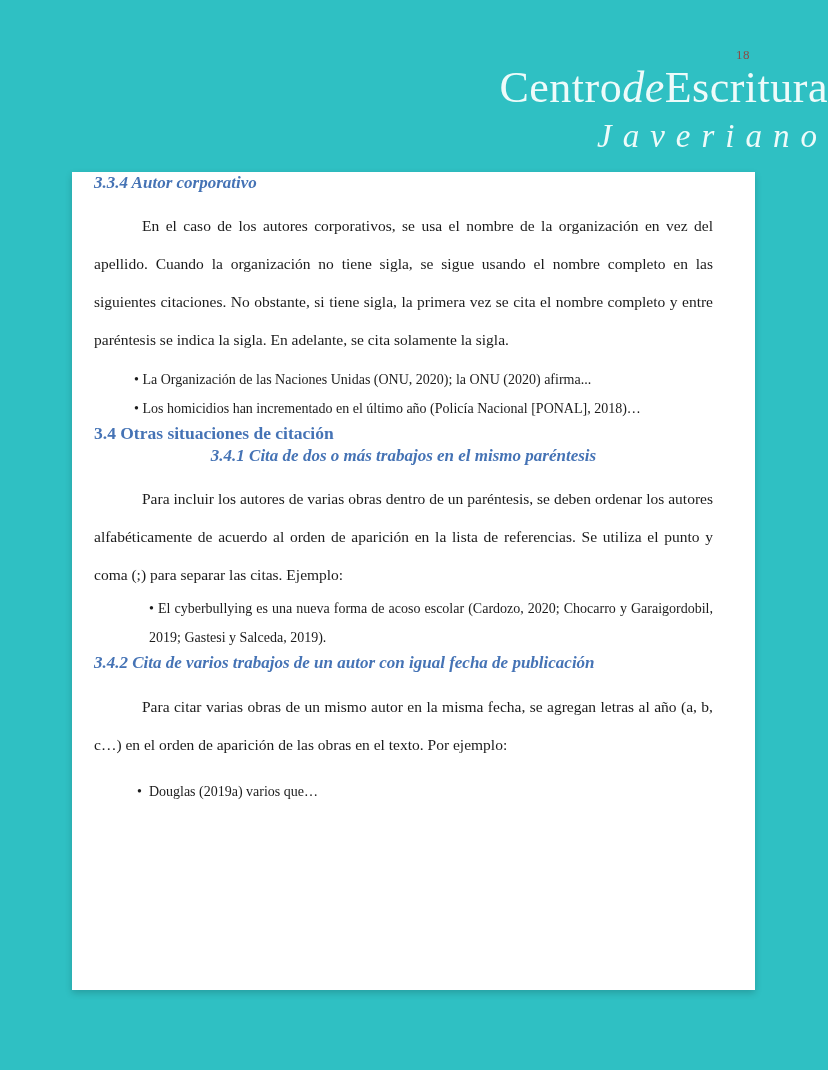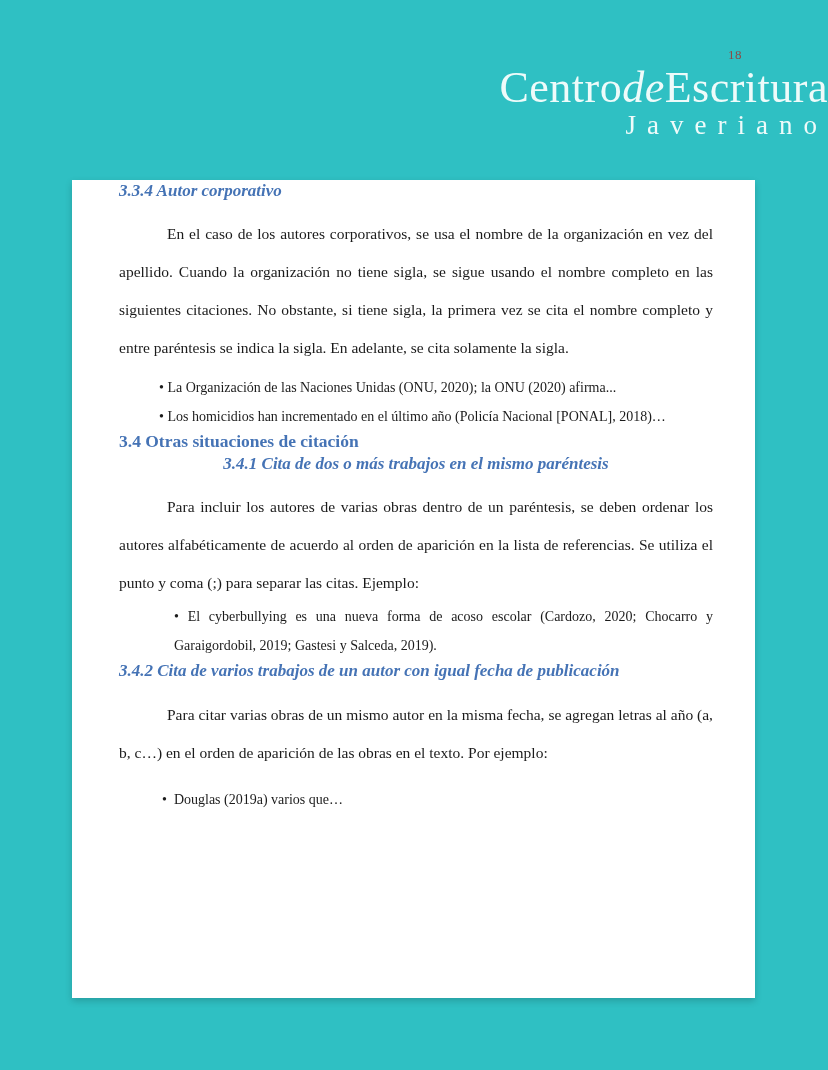--- a/index.html
+++ b/index.html
@@ -13,21 +13,21 @@
   .canvas {
     position: relative;
     width: 828px;
     height: 1070px;
     background: #2fc0c3;
   }
   
   .page-number {
     position: absolute;
     top: 47px;
-    right: 86px;
+    right: 78px;
     font-size: 13px;
     color: #8b4a45;
     letter-spacing: 0.5px;
   }
   .logo {
     position: absolute;
     top: 66px;
     left: 0;
     width: 828px;
     text-align: right;
@@ -35,36 +35,37 @@
     line-height: 1;
   }
   .logo-line1 {
     font-size: 44px;
     letter-spacing: 0.5px;
   }
   .logo-line1 .logo-de {
     font-style: italic;
   }
   .logo-line2 {
-    margin-top: 2px;
+    margin-top: 10px;
     margin-left: 30px;
-    font-size: 27px;
+    font-size: 33px;
+    font-style: italic;
     letter-spacing: 11px;
   }
   
   .paper {
     position: absolute;
     left: 72px;
-    top: 180px;
+    top: 172px;
     width: 683px;
     height: 818px;
     background: #ffffff;
     box-shadow: 0 3px 7px rgba(0,0,0,0.18);
     box-sizing: border-box;
-    padding: 0 42px 0 47px;
+    padding: 0 42px 0 22px;
     color: #1b1b1b;
   }
   .paper h2, .paper h3 {
     color: #4573b5;
     margin: 0;
     font-weight: bold;
     line-height: 1.25;
   }
   h3.h-italic {
     font-style: italic;

